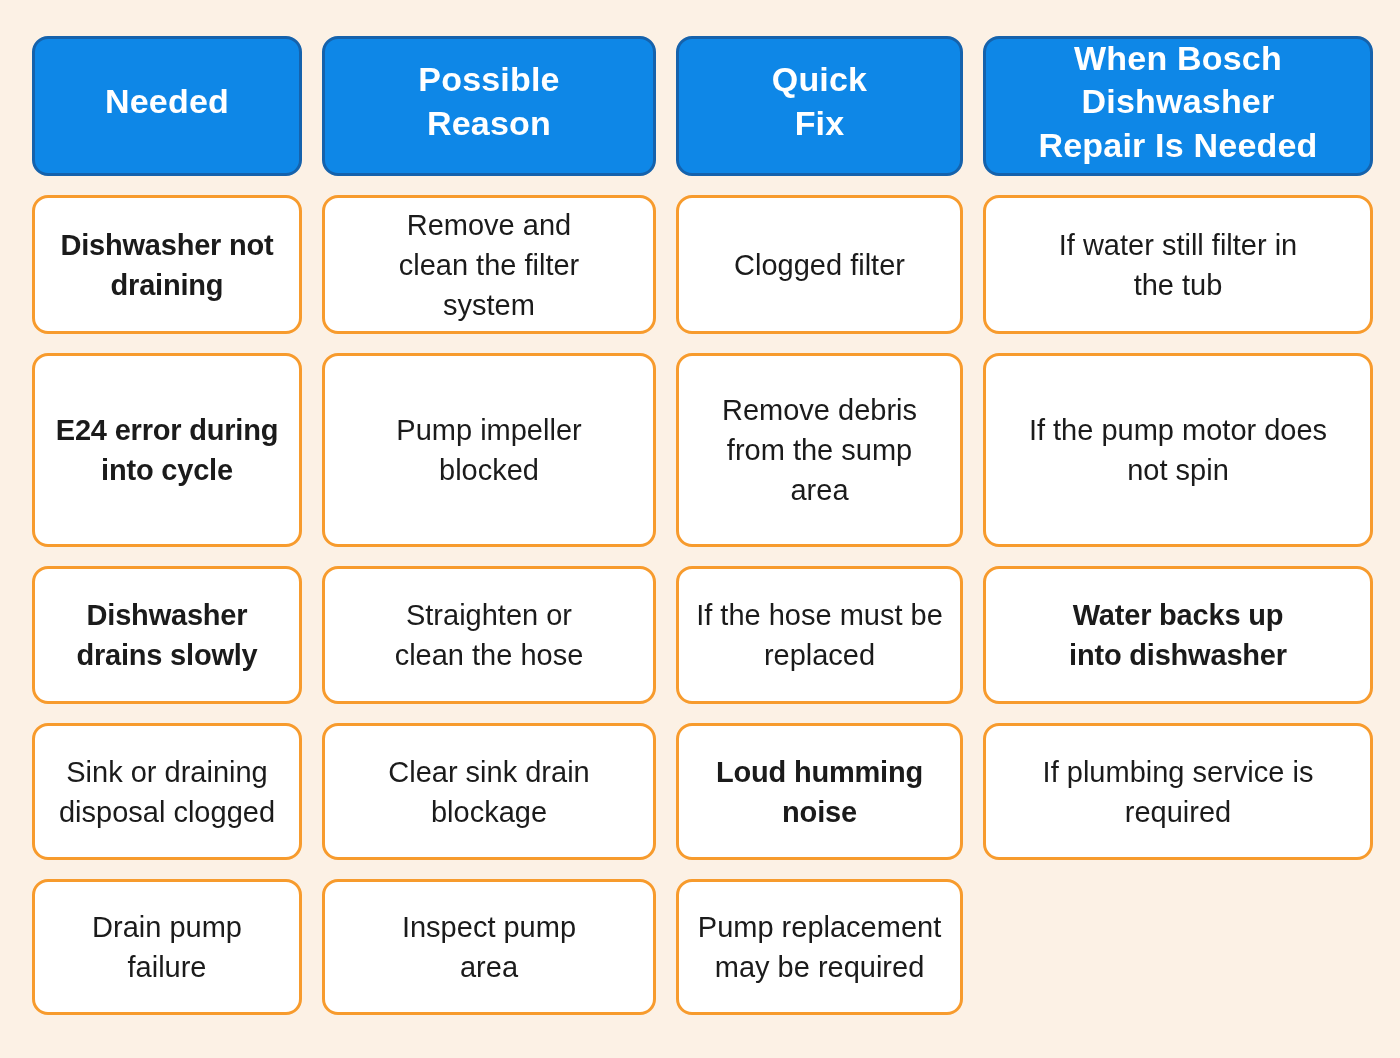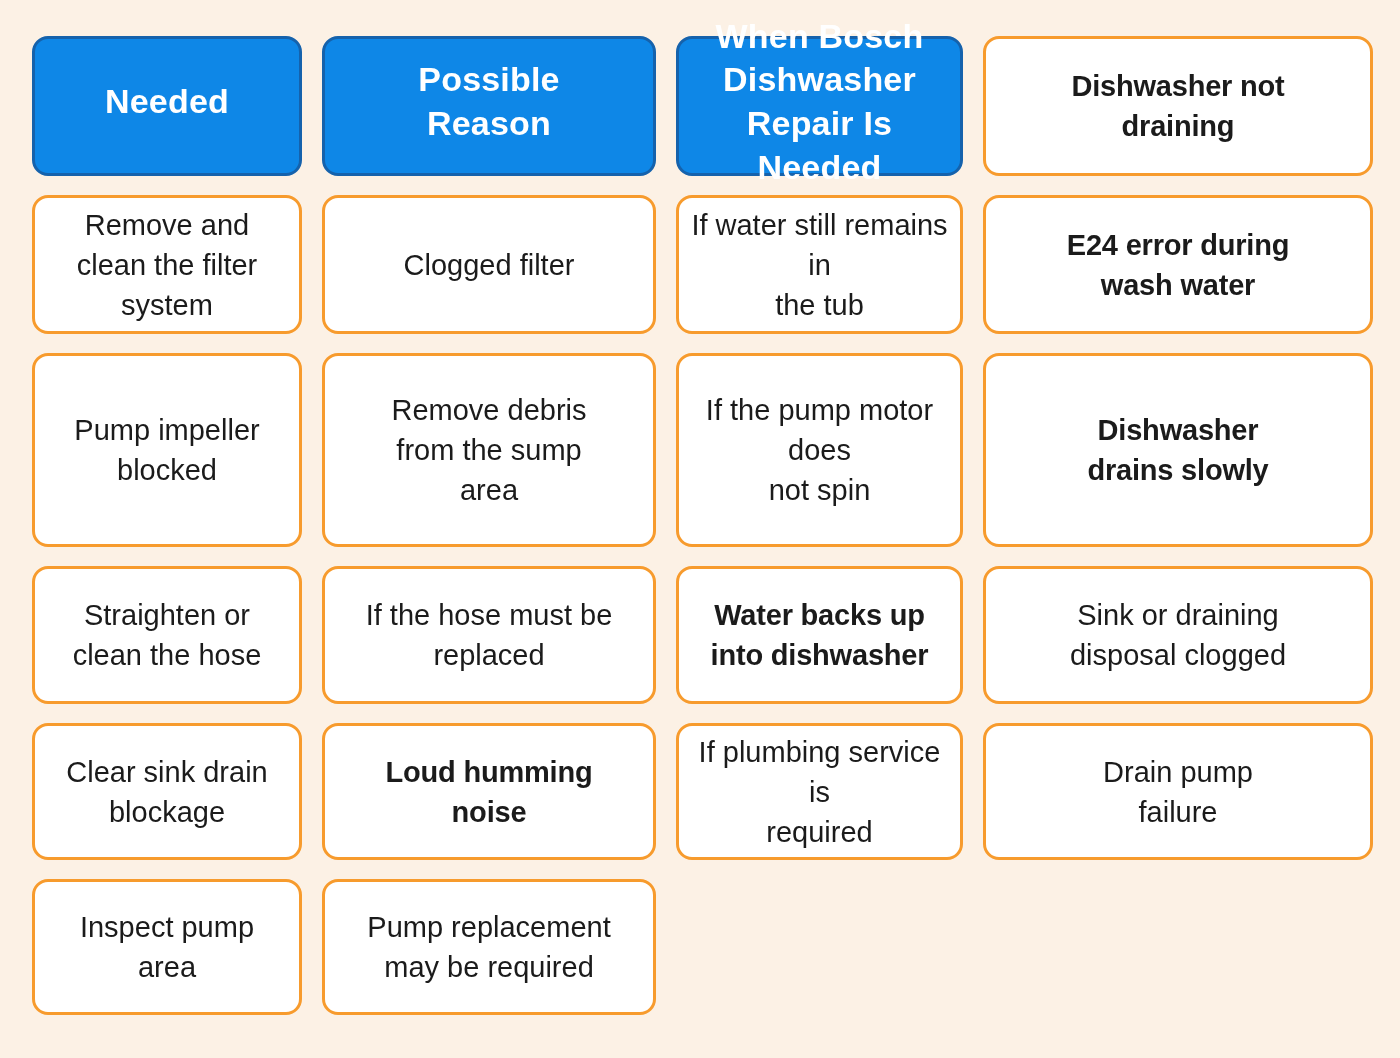--- a/index.html
+++ b/index.html
@@ -60,35 +60,37 @@
 </style>
 </head>
 <body>
 
 <div class="canvas">
   <div class="grid">
 
     <div class="hcell">Needed</div>
     <div class="hcell">Possible
 Reason</div>
+    <div class="hcell">Quick
+Fix</div>
     <div class="hcell">When Bosch
 Dishwasher
 Repair Is Needed</div>
 
     <div class="cell c-problem">Dishwasher not
 draining</div>
     <div class="cell">Remove and
 clean the filter
 system</div>
     <div class="cell">Clogged filter</div>
-    <div class="cell">If water still remains in
+    <div class="cell">If water still filter in
 the tub</div>
 
     <div class="cell c-problem">E24 error during
-wash water</div>
+into cycle</div>
     <div class="cell">Pump impeller
 blocked</div>
     <div class="cell">Remove debris
 from the sump
 area</div>
     <div class="cell">If the pump motor does
 not spin</div>
 
     <div class="cell c-problem">Dishwasher
 drains slowly</div>

